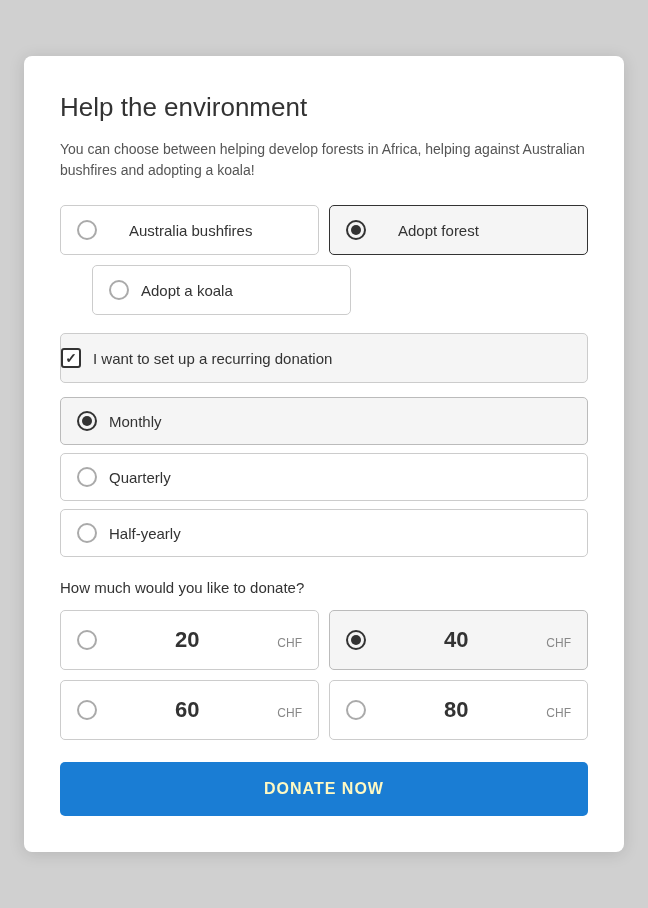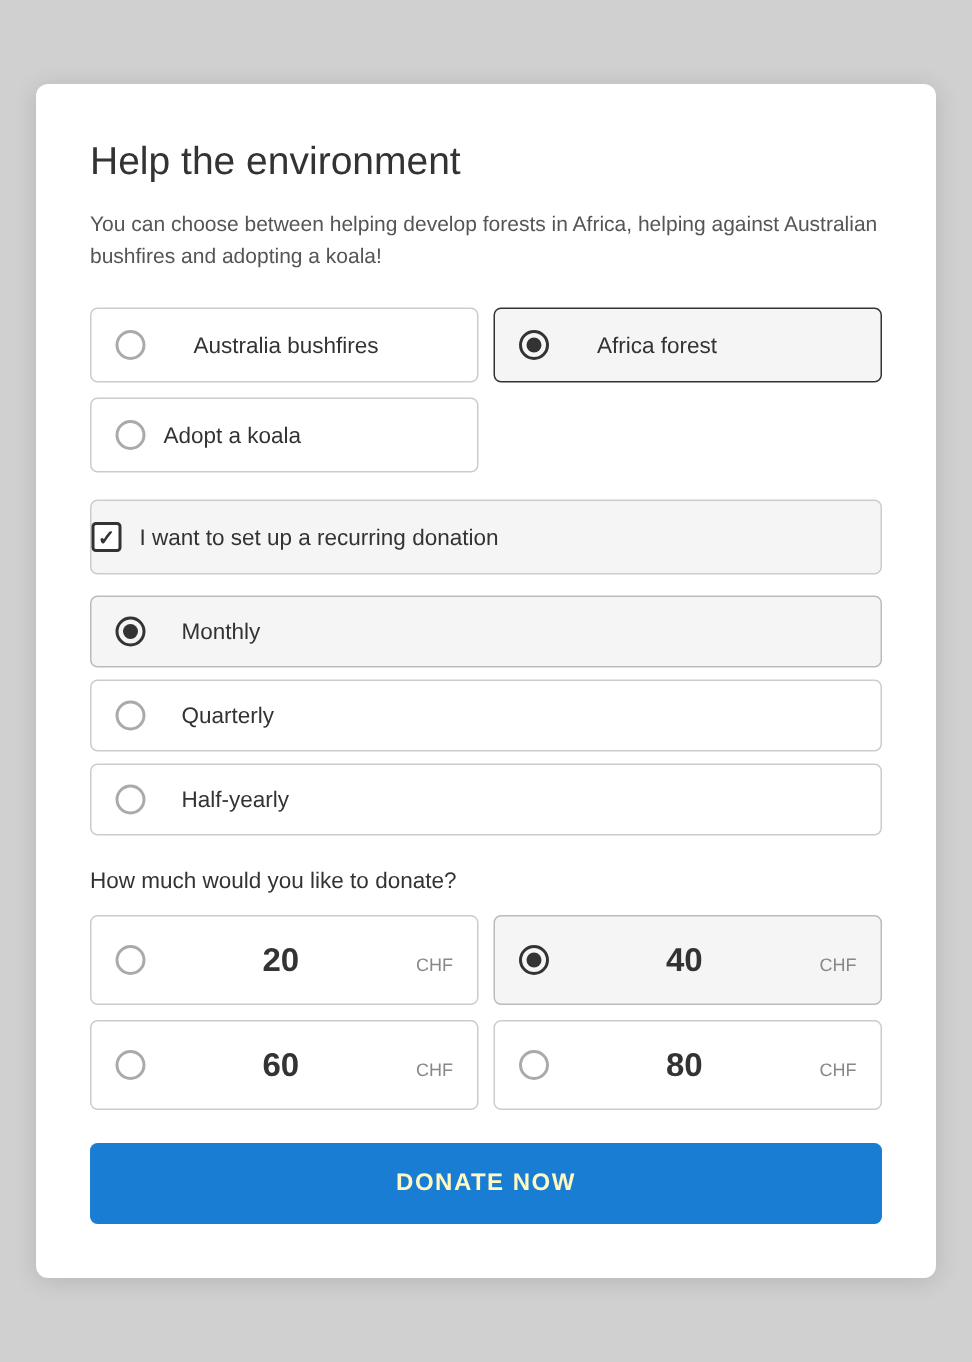--- a/index.html
+++ b/index.html
@@ -87,20 +87,21 @@
       grid-column: span 1;
       gap: 32px;
     }
 
     .adopt-row {
       margin-bottom: 18px;
     }
 
     .adopt-row .option-item {
       width: calc(50% - 5px);
+      margin-left: 32px;
     }
 
     .checkbox-row {
       border: 1.5px solid #ccc;
       border-radius: 5px;
       padding: 14px 0;
       display: flex;
       align-items: center;
       gap: 12px;
       cursor: pointer;
@@ -140,21 +141,21 @@
       gap: 8px;
       margin-bottom: 22px;
     }
 
     .radio-list-item {
       border: 1.5px solid #ccc;
       border-radius: 5px;
       padding: 13px 16px;
       display: flex;
       align-items: center;
-      gap: 24px;
+      gap: 12px;
       cursor: pointer;
       font-size: 15px;
       color: #333;
       background: #fff;
     }
 
     .radio-list-item.selected {
       background: #f5f5f5;
       border-color: #bbb;
     }
@@ -225,21 +226,21 @@
   <div class="description">You can choose between helping develop forests in Africa, helping against Australian bushfires and adopting a koala!</div>
 
   
   <div class="options-grid">
     <div class="option-item single-option">
       <div class="radio-circle"></div>
       <span>Australia bushfires</span>
     </div>
     <div class="option-item selected single-option">
       <div class="radio-circle checked"></div>
-      <span>Africa forest</span>
+      <span>Adopt forest</span>
     </div>
   </div>
 
   
   <div class="adopt-row">
     <div class="option-item">
       <div class="radio-circle"></div>
       <span>Adopt a koala</span>
     </div>
   </div>

